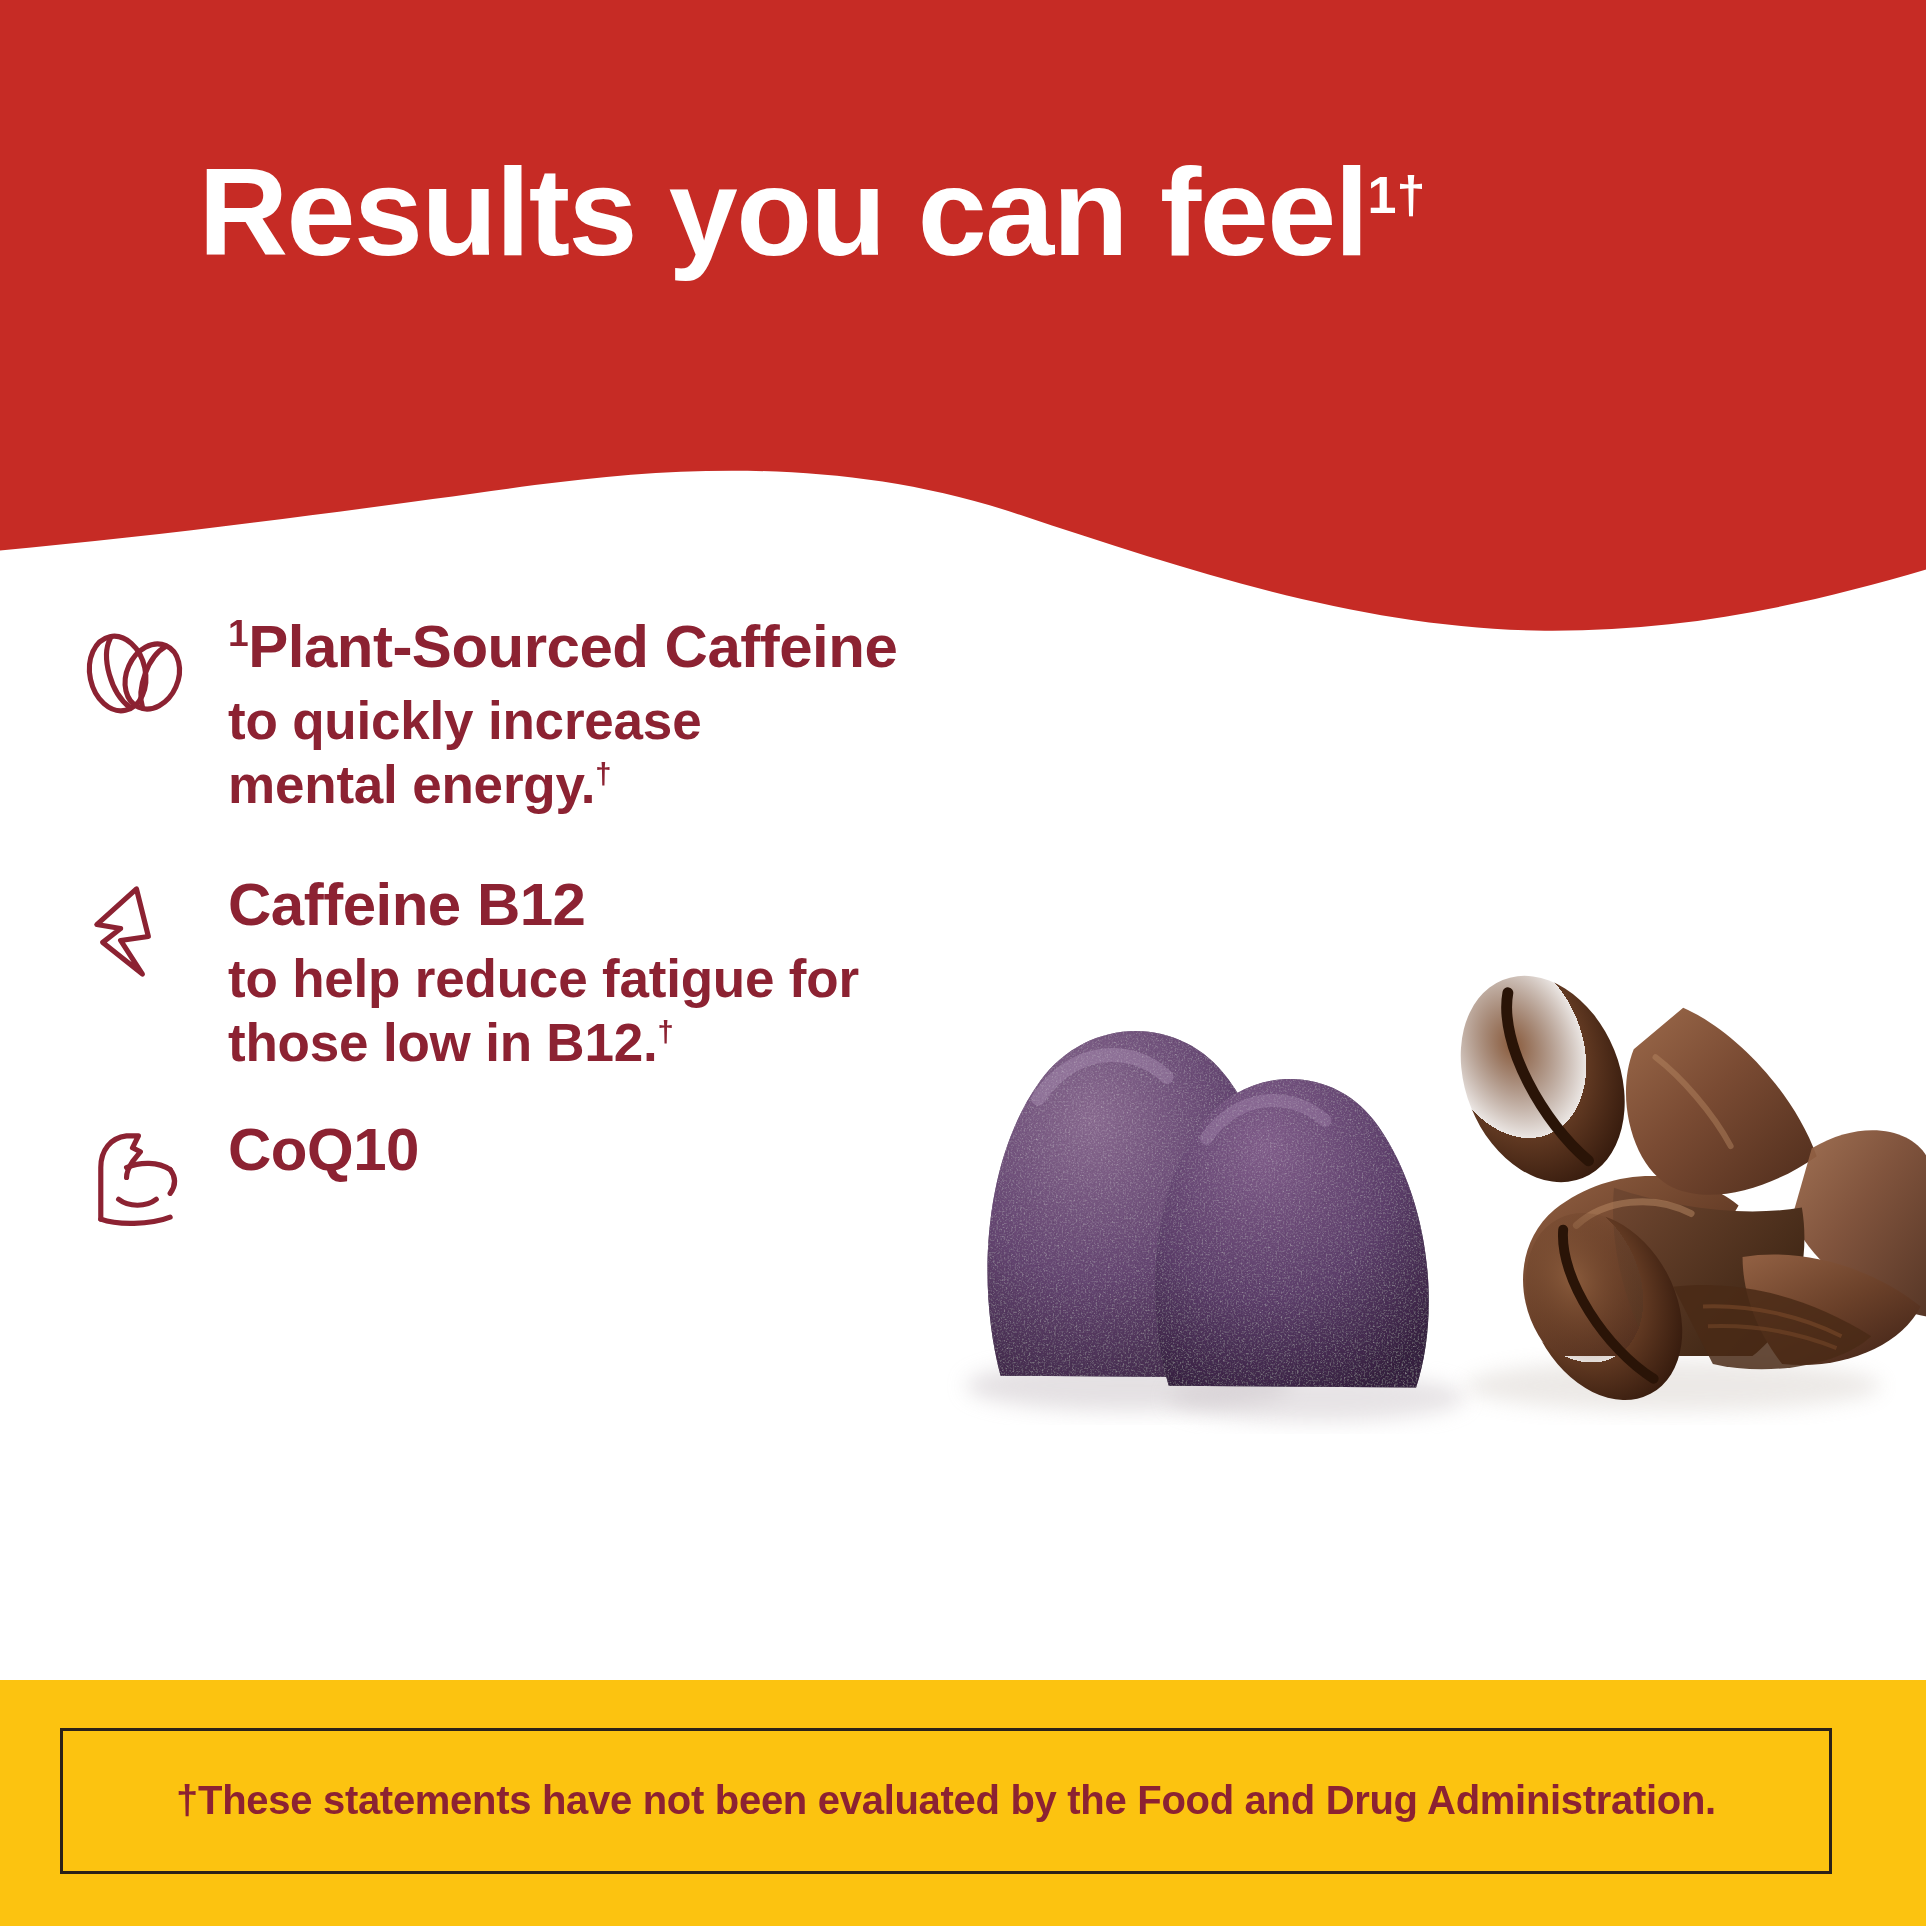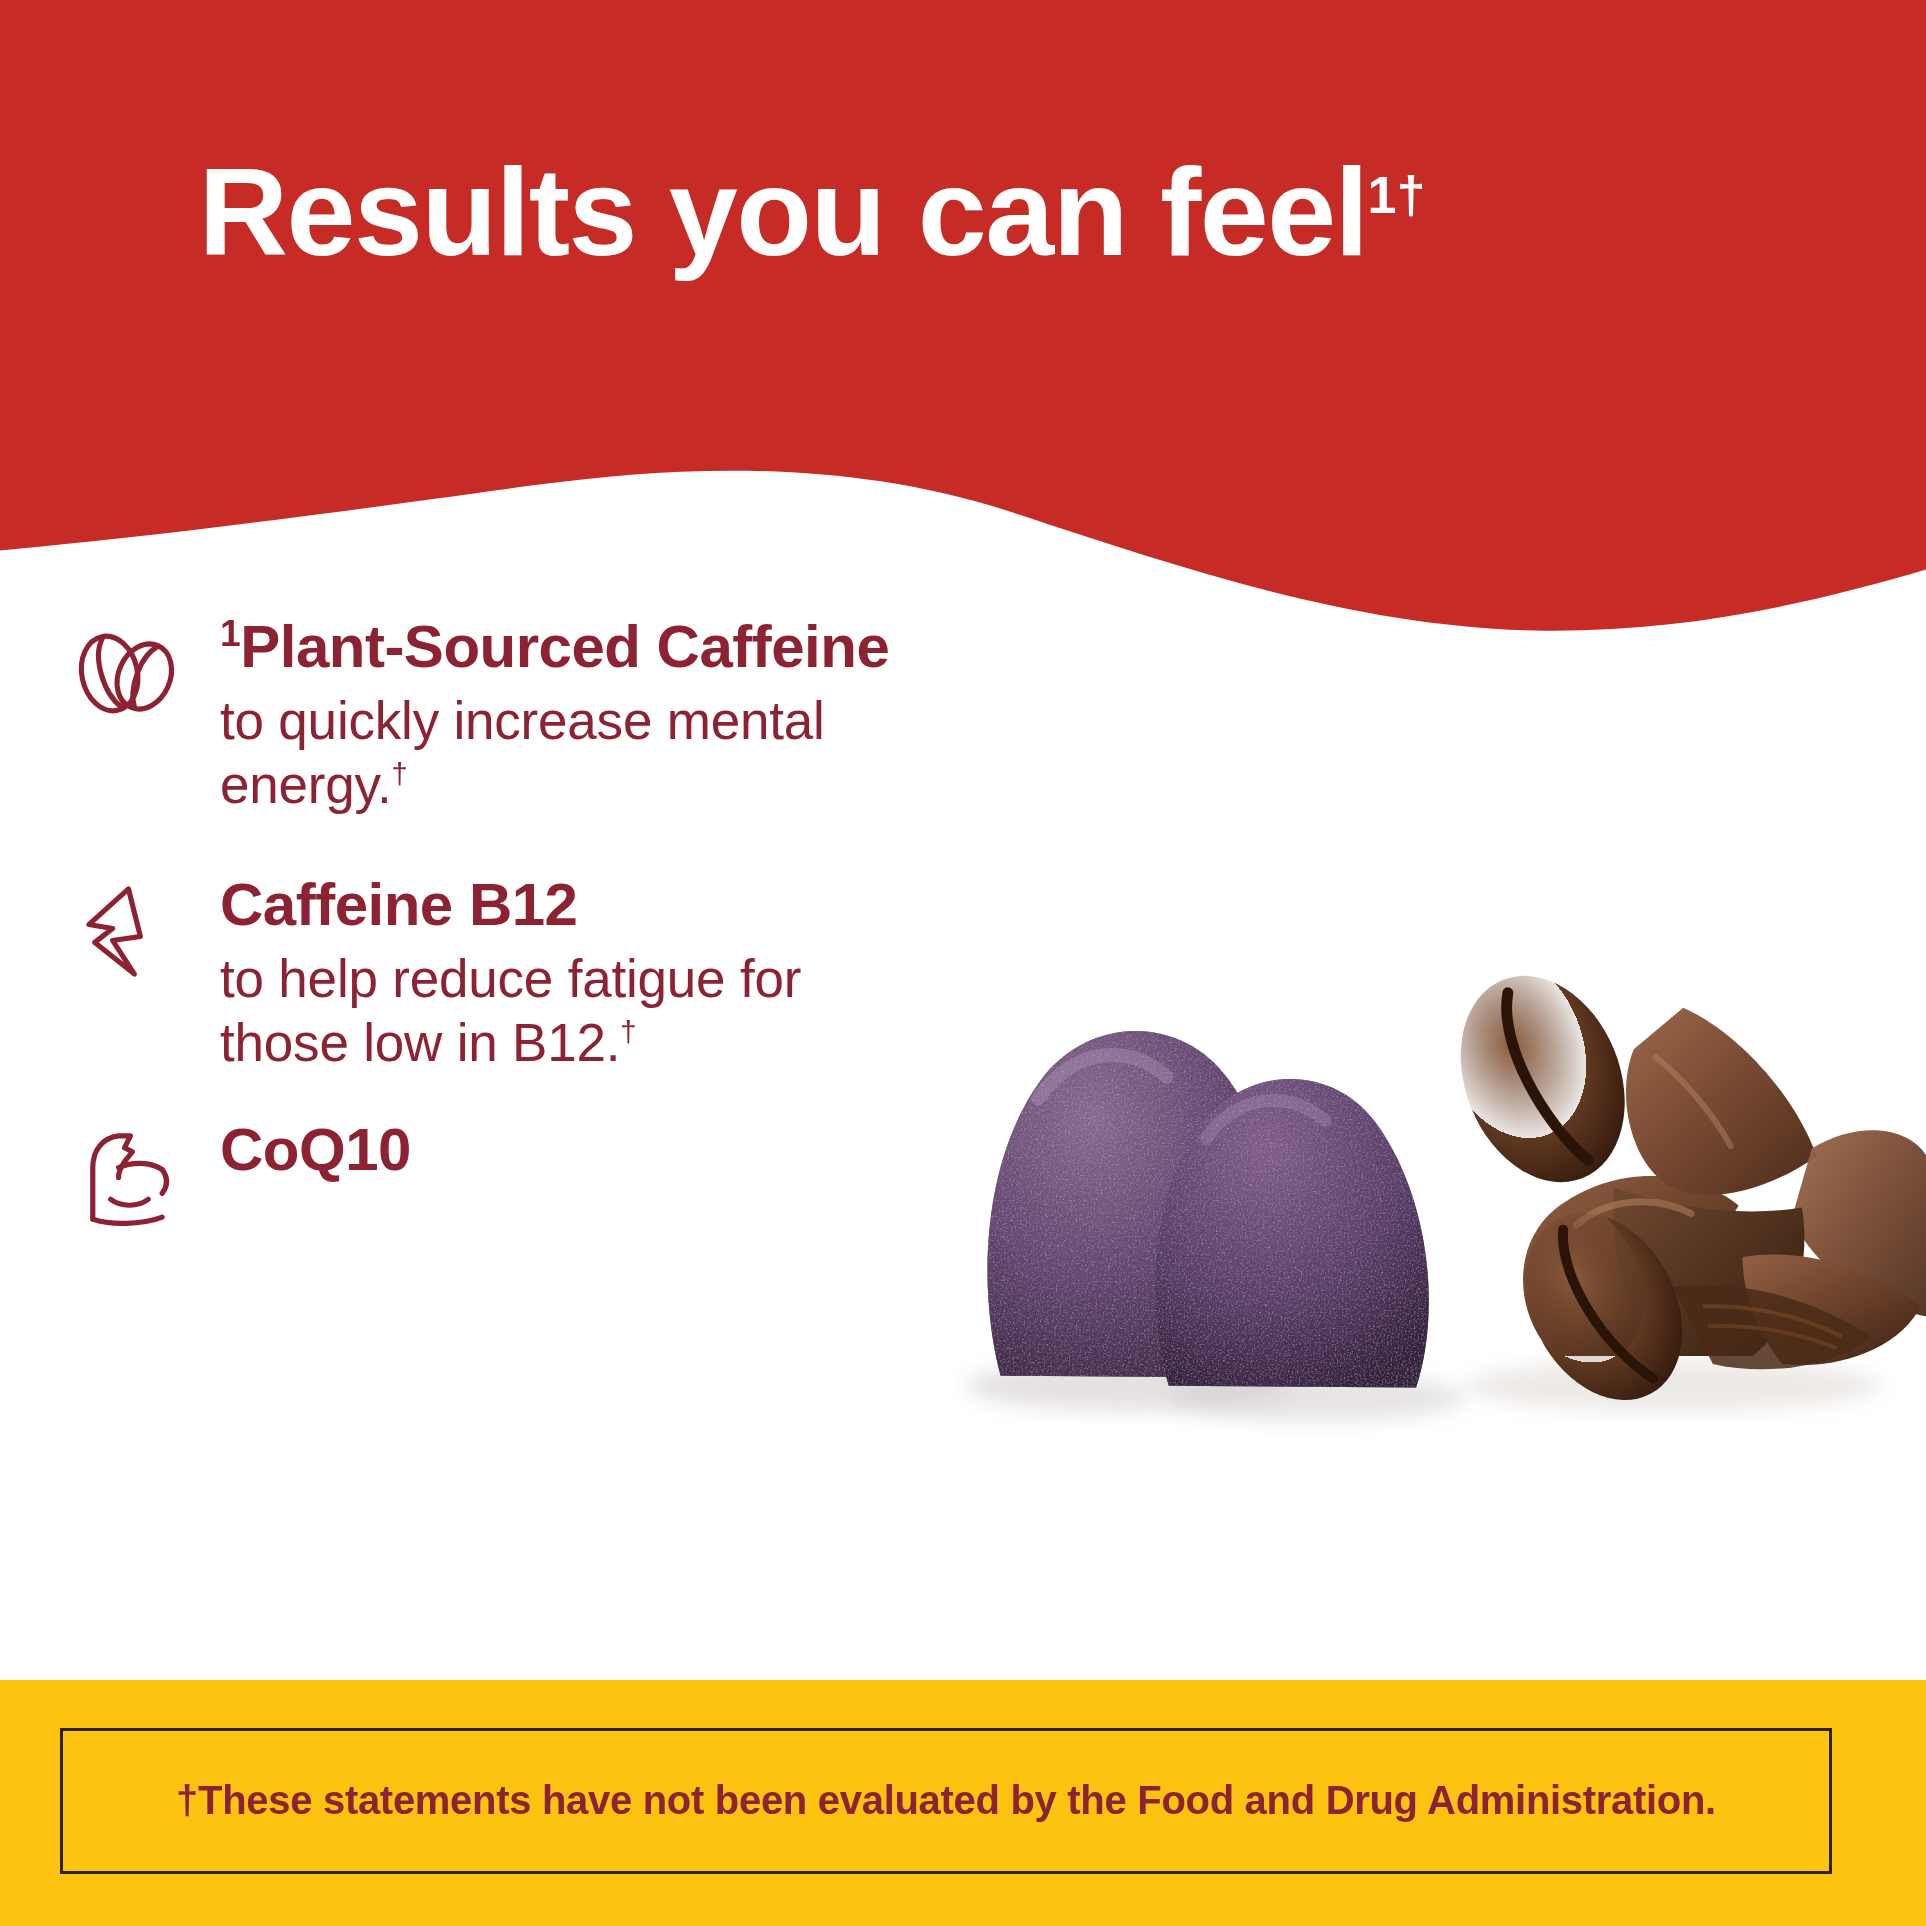--- a/index.html
+++ b/index.html
@@ -59,21 +59,21 @@
     width:1006px;
     height:554px;
     z-index:2;
     pointer-events:none;
   }
   .product-art svg { display:block; width:100%; height:100%; }
 
   
   .benefits {
     position:absolute;
-    left:0;
+    left:8px;
     top:614px;
     width:990px;
     z-index:4;
   }
 
   .benefit {
     position:relative;
     padding-left:220px;
     margin-bottom:44px;
   }
@@ -95,21 +95,21 @@
     line-height:1.06;
     letter-spacing:-0.5px;
     margin-bottom:10px;
     white-space:nowrap;
   }
   .b-head sup { font-size:0.62em; vertical-align:super; font-weight:bold; }
 
   .b-body {
     color:#8C2232;
     font-size:53px;
-    font-weight:normal;
+    font-weight:bold;
     line-height:1.22;
     letter-spacing:-0.2px;
     max-width:634px;
   }
   .b-body sup { font-size:0.55em; vertical-align:super; }
 
   
   .benefit.b1 { margin-bottom:55px; }
   .benefit.b2 { margin-bottom:42px; }
 

